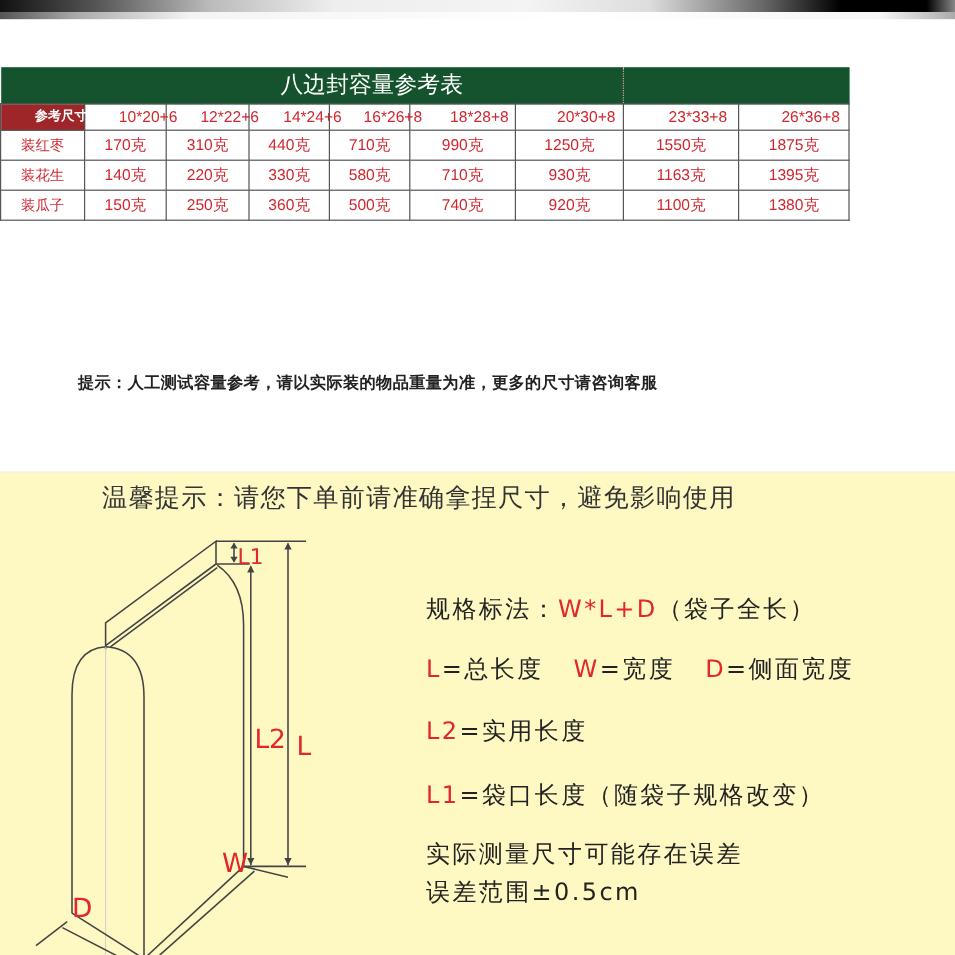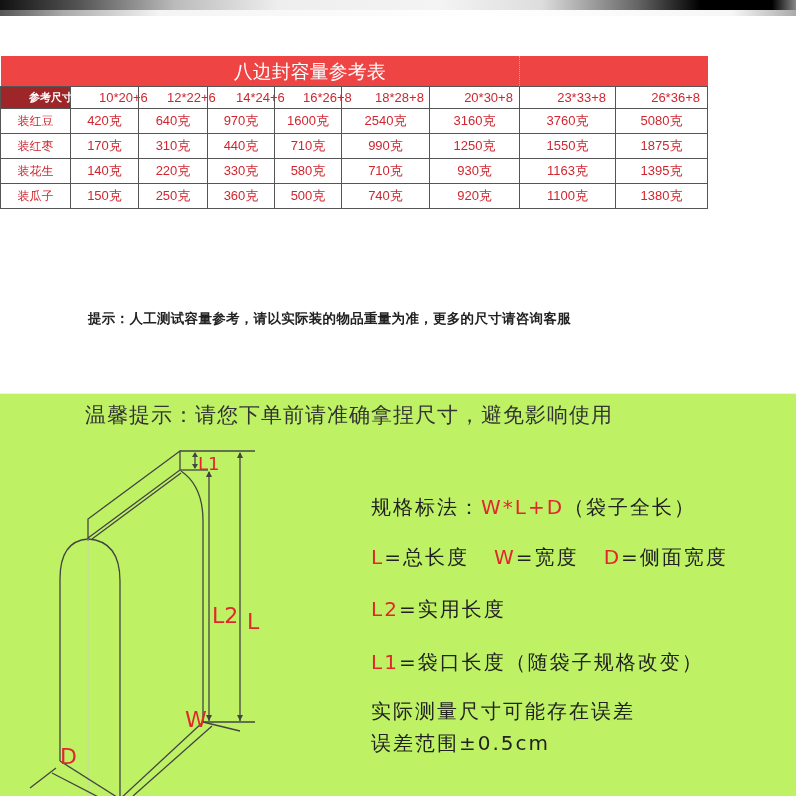--- a/index.html
+++ b/index.html
@@ -22,55 +22,55 @@
     position: absolute; left: 0; top: 56px; width: 796px;
     border-collapse: collapse; table-layout: fixed;
   }
   .cap-table td, .cap-table th {
     border: 1px solid #555; padding: 0; text-align: center;
     color: #d0262f; font-size: 13px; height: 24px; line-height: 24px;
     font-family: "Liberation Sans", "DejaVu Sans", sans-serif;
     white-space: nowrap;
   }
   .title-row td {
-    background: #ef4444; color: #ffffff; border: none;
+    background: #14532d; color: #ffffff; border: none;
     height: 22px; line-height: 30px; font-size: 19px;
     font-family: "DejaVu Serif", "Liberation Serif", serif;
   }
   .title-row td.title-cell { border-right: 1px dotted #d9a0a0; padding-left: 100px; }
   .hdr-row td { height: 21px; line-height: 21px; font-size: 13px; padding-left: 28px; }
   .hdr-row td.corner {
     background: #9e2528; color: #fff; font-size: 11px; font-weight: bold;
   }
   .cap-table td.rowlabel { font-size: 12px; }
   .cap-table td.dotted-left { border-left: 1px dotted #555; }
 
   .table-note {
-    position: absolute; left: 88px; top: 310px;
+    position: absolute; left: 65px; top: 310px;
     font-size: 13.5px; color: #222; letter-spacing: 0.3px;
     font-family: "DejaVu Sans", sans-serif; font-weight: bold;
   }
 
   
   .lower {
     position: absolute; left: 0; top: 393px; width: 796px; height: 403px;
-    background: #bef264;
+    background: #fef9c3;
     border-top: 1px solid #f0f0f0;
   }
   .warm-tip {
     position: absolute; left: 85px; top: 7px;
     font-size: 21px; color: #333; letter-spacing: 1px;
     font-family: "DejaVu Sans", sans-serif;
   }
   .diagram {
     position: absolute; left: 0; top: 47px; width: 300px; height: 356px;
   }
   .spec-lines { position: absolute; left: 355px; top: 100px; }
   .spec-line {
-    position: absolute; left: 16px; white-space: nowrap;
+    position: absolute; left: 0; white-space: nowrap;
     font-size: 20px; color: #222; letter-spacing: 2px;
     font-family: "DejaVu Sans", sans-serif;
   }
   .red { color: #e1262d; }
 </style>
 </head>
 <body>
 
 <div class="top-strip"></div>
 <div class="top-strip2"></div>
@@ -96,31 +96,20 @@
   <tr class="hdr-row">
     <td class="corner">参考尺寸</td>
     <td>10*20+6</td>
     <td>12*22+6</td>
     <td>14*24+6</td>
     <td>16*26+8</td>
     <td>18*28+8</td>
     <td>20*30+8</td>
     <td class="dotted-left">23*33+8</td>
     <td>26*36+8</td>
-  </tr>
-  <tr>
-    <td class="rowlabel">装红豆</td>
-    <td>420克</td>
-    <td>640克</td>
-    <td>970克</td>
-    <td>1600克</td>
-    <td>2540克</td>
-    <td>3160克</td>
-    <td class="dotted-left">3760克</td>
-    <td>5080克</td>
   </tr>
   <tr>
     <td class="rowlabel">装红枣</td>
     <td>170克</td>
     <td>310克</td>
     <td>440克</td>
     <td>710克</td>
     <td>990克</td>
     <td>1250克</td>
     <td class="dotted-left">1550克</td>

